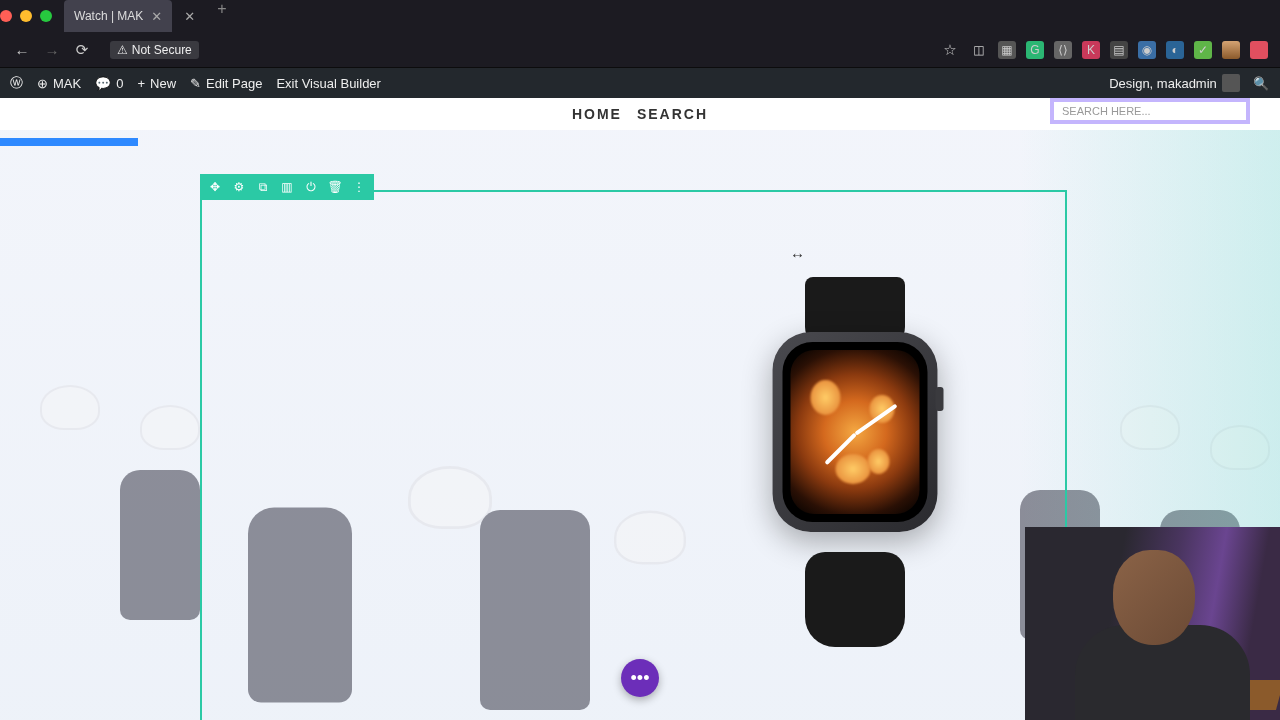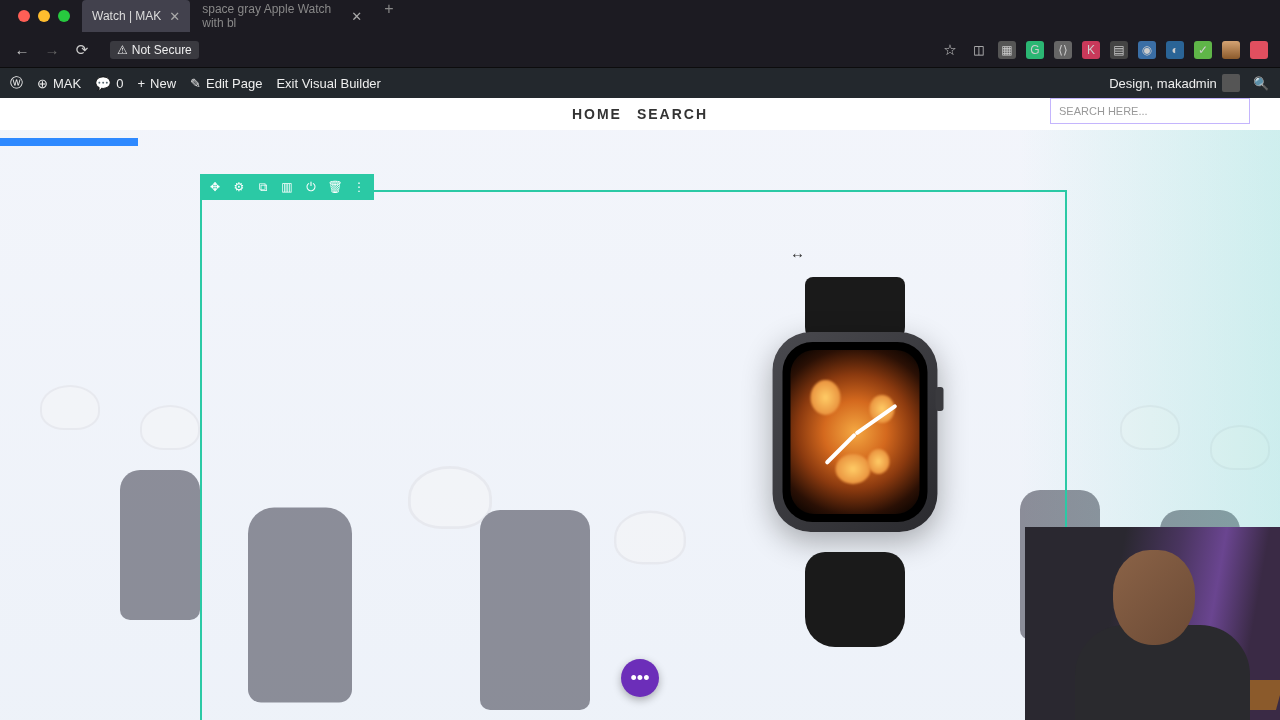--- a/index.html
+++ b/index.html
@@ -1,19 +1,19 @@
 <!DOCTYPE html>
 <html><head>
 <meta charset="utf-8">
 <style>
 *{margin:0;padding:0;box-sizing:border-box;font-family:-apple-system,BlinkMacSystemFont,"Segoe UI",Arial,sans-serif}
 body{width:1280px;height:720px;overflow:hidden;background:#2a2a2e;position:relative}
 
 
-.browser-top{height:32px;background:#1c1b22;display:flex;align-items:center;padding:0 18px}
+.browser-top{height:32px;background:#1c1b22;display:flex;align-items:center;padding:0 0}
 .traffic{display:flex;gap:8px;margin-right:12px}
 .traffic span{width:12px;height:12px;border-radius:50%}
 .tl-r{background:#ff5f56}.tl-y{background:#ffbd2e}.tl-g{background:#27c93f}
 .tabs{display:flex;gap:2px;height:100%}
 .tab{display:flex;align-items:center;padding:0 10px;background:#42414d;color:#ddd;font-size:12px;border-radius:4px 4px 0 0;gap:8px;max-width:180px}
 .tab.inactive{background:transparent;color:#888}
 .tab-close{color:#aaa;font-size:13px;cursor:pointer}
 .newtab{color:#888;padding:0 10px;font-size:16px}
 
 .address-bar{height:36px;background:#1c1b22;display:flex;align-items:center;padding:0 12px;gap:10px;border-bottom:1px solid #0c0c0d}
@@ -33,21 +33,21 @@
 
 .wp-bar{height:30px;background:#23282d;display:flex;align-items:center;padding:0 10px;color:#eee;font-size:13px;justify-content:space-between}
 .wp-left,.wp-right{display:flex;align-items:center;gap:14px}
 .wp-item{display:flex;align-items:center;gap:5px;cursor:pointer}
 .wp-avatar{width:18px;height:18px;background:#555;border-radius:2px}
 
 
 .page{position:absolute;top:98px;left:0;right:0;bottom:0;background:#fff;overflow:hidden}
 .site-header{height:32px;background:#fff;display:flex;align-items:center;justify-content:center;gap:15px;position:relative;z-index:5;border-bottom:0}
 .nav-link{font-weight:700;font-size:14px;letter-spacing:2px;color:#333;cursor:pointer}
-.search-box{position:absolute;right:30px;top:0;width:200px;height:26px;border:1px solid #c4b5fd;padding:0 8px;font-size:11px;color:#999;display:flex;align-items:center}
+.search-box{position:absolute;right:30px;top:0;width:200px;height:26px;border:4px solid #c4b5fd;padding:0 8px;font-size:11px;color:#999;display:flex;align-items:center}
 
 .hero-bg{position:absolute;top:32px;left:0;right:0;bottom:0;background:linear-gradient(rgba(240,243,250,0.85),rgba(235,240,248,0.88));overflow:hidden}
 .cyclists{position:absolute;inset:0;opacity:0.5}
 .cyclist{position:absolute;bottom:0}
 .helmet{width:60px;height:45px;background:#f5f5f7;border-radius:50% 50% 40% 40%;border:2px solid #e0e0e5}
 .cy1{left:40px;bottom:290px}.cy2{left:140px;bottom:270px}.cy3{left:420px;bottom:200px;transform:scale(1.4)}
 .cy4{left:620px;bottom:160px;transform:scale(1.2)}.cy5{right:100px;bottom:270px}.cy6{right:10px;bottom:250px}
 .jersey{position:absolute;width:80px;height:150px;background:#2a2a3a;border-radius:20px 20px 10px 10px}
 .j1{left:120px;bottom:100px}.j2{left:260px;bottom:40px;transform:scale(1.3)}.j3{left:480px;bottom:10px;width:110px;height:200px}
 .j4{right:180px;bottom:80px}.j5{right:40px;bottom:60px}
@@ -97,21 +97,20 @@
     <span class="tl-r"></span>
     <span class="tl-y"></span>
     <span class="tl-g"></span>
   </div>
   <div class="tabs">
     <div class="tab">
       <span>Watch | MAK</span>
       <span class="tab-close">✕</span>
     </div>
     <div class="tab inactive">
-      <span>space gray Apple Watch with bl</span>
       <span class="tab-close">✕</span>
     </div>
     <span class="newtab">+</span>
   </div>
 </div>
 
 <div class="address-bar">
   <span class="nav-btn">←</span>
   <span class="nav-btn dim">→</span>
   <span class="nav-btn">⟳</span>

